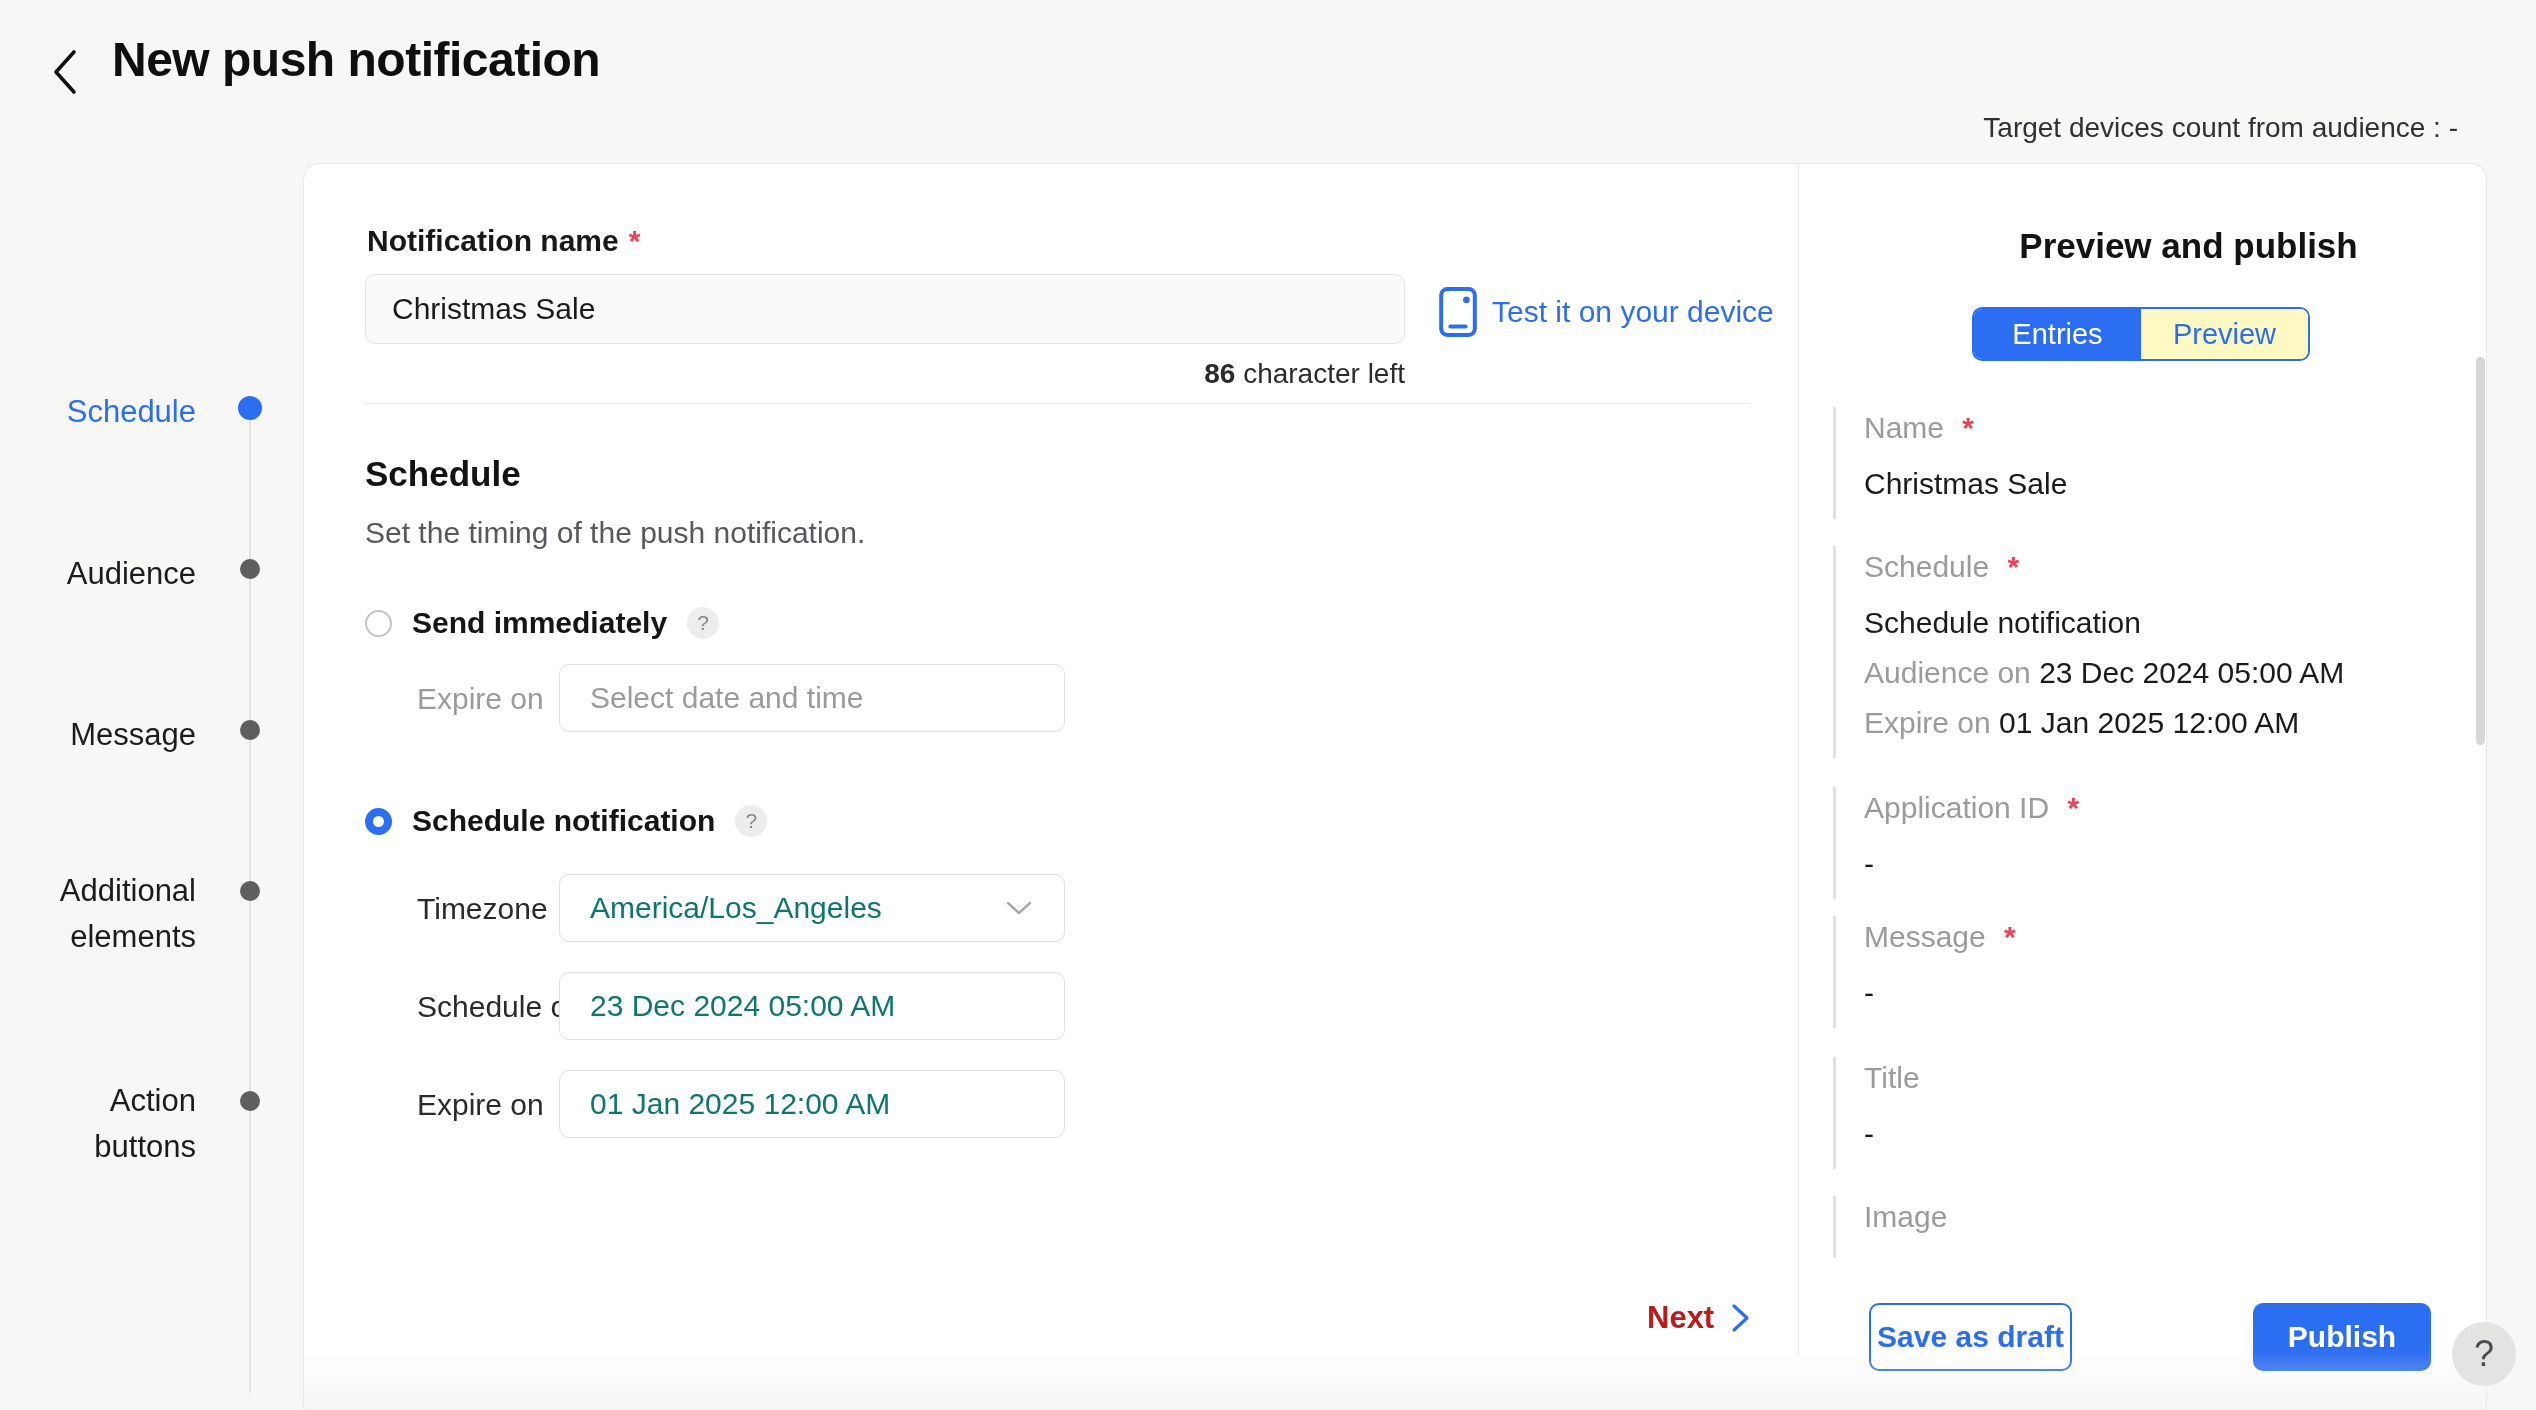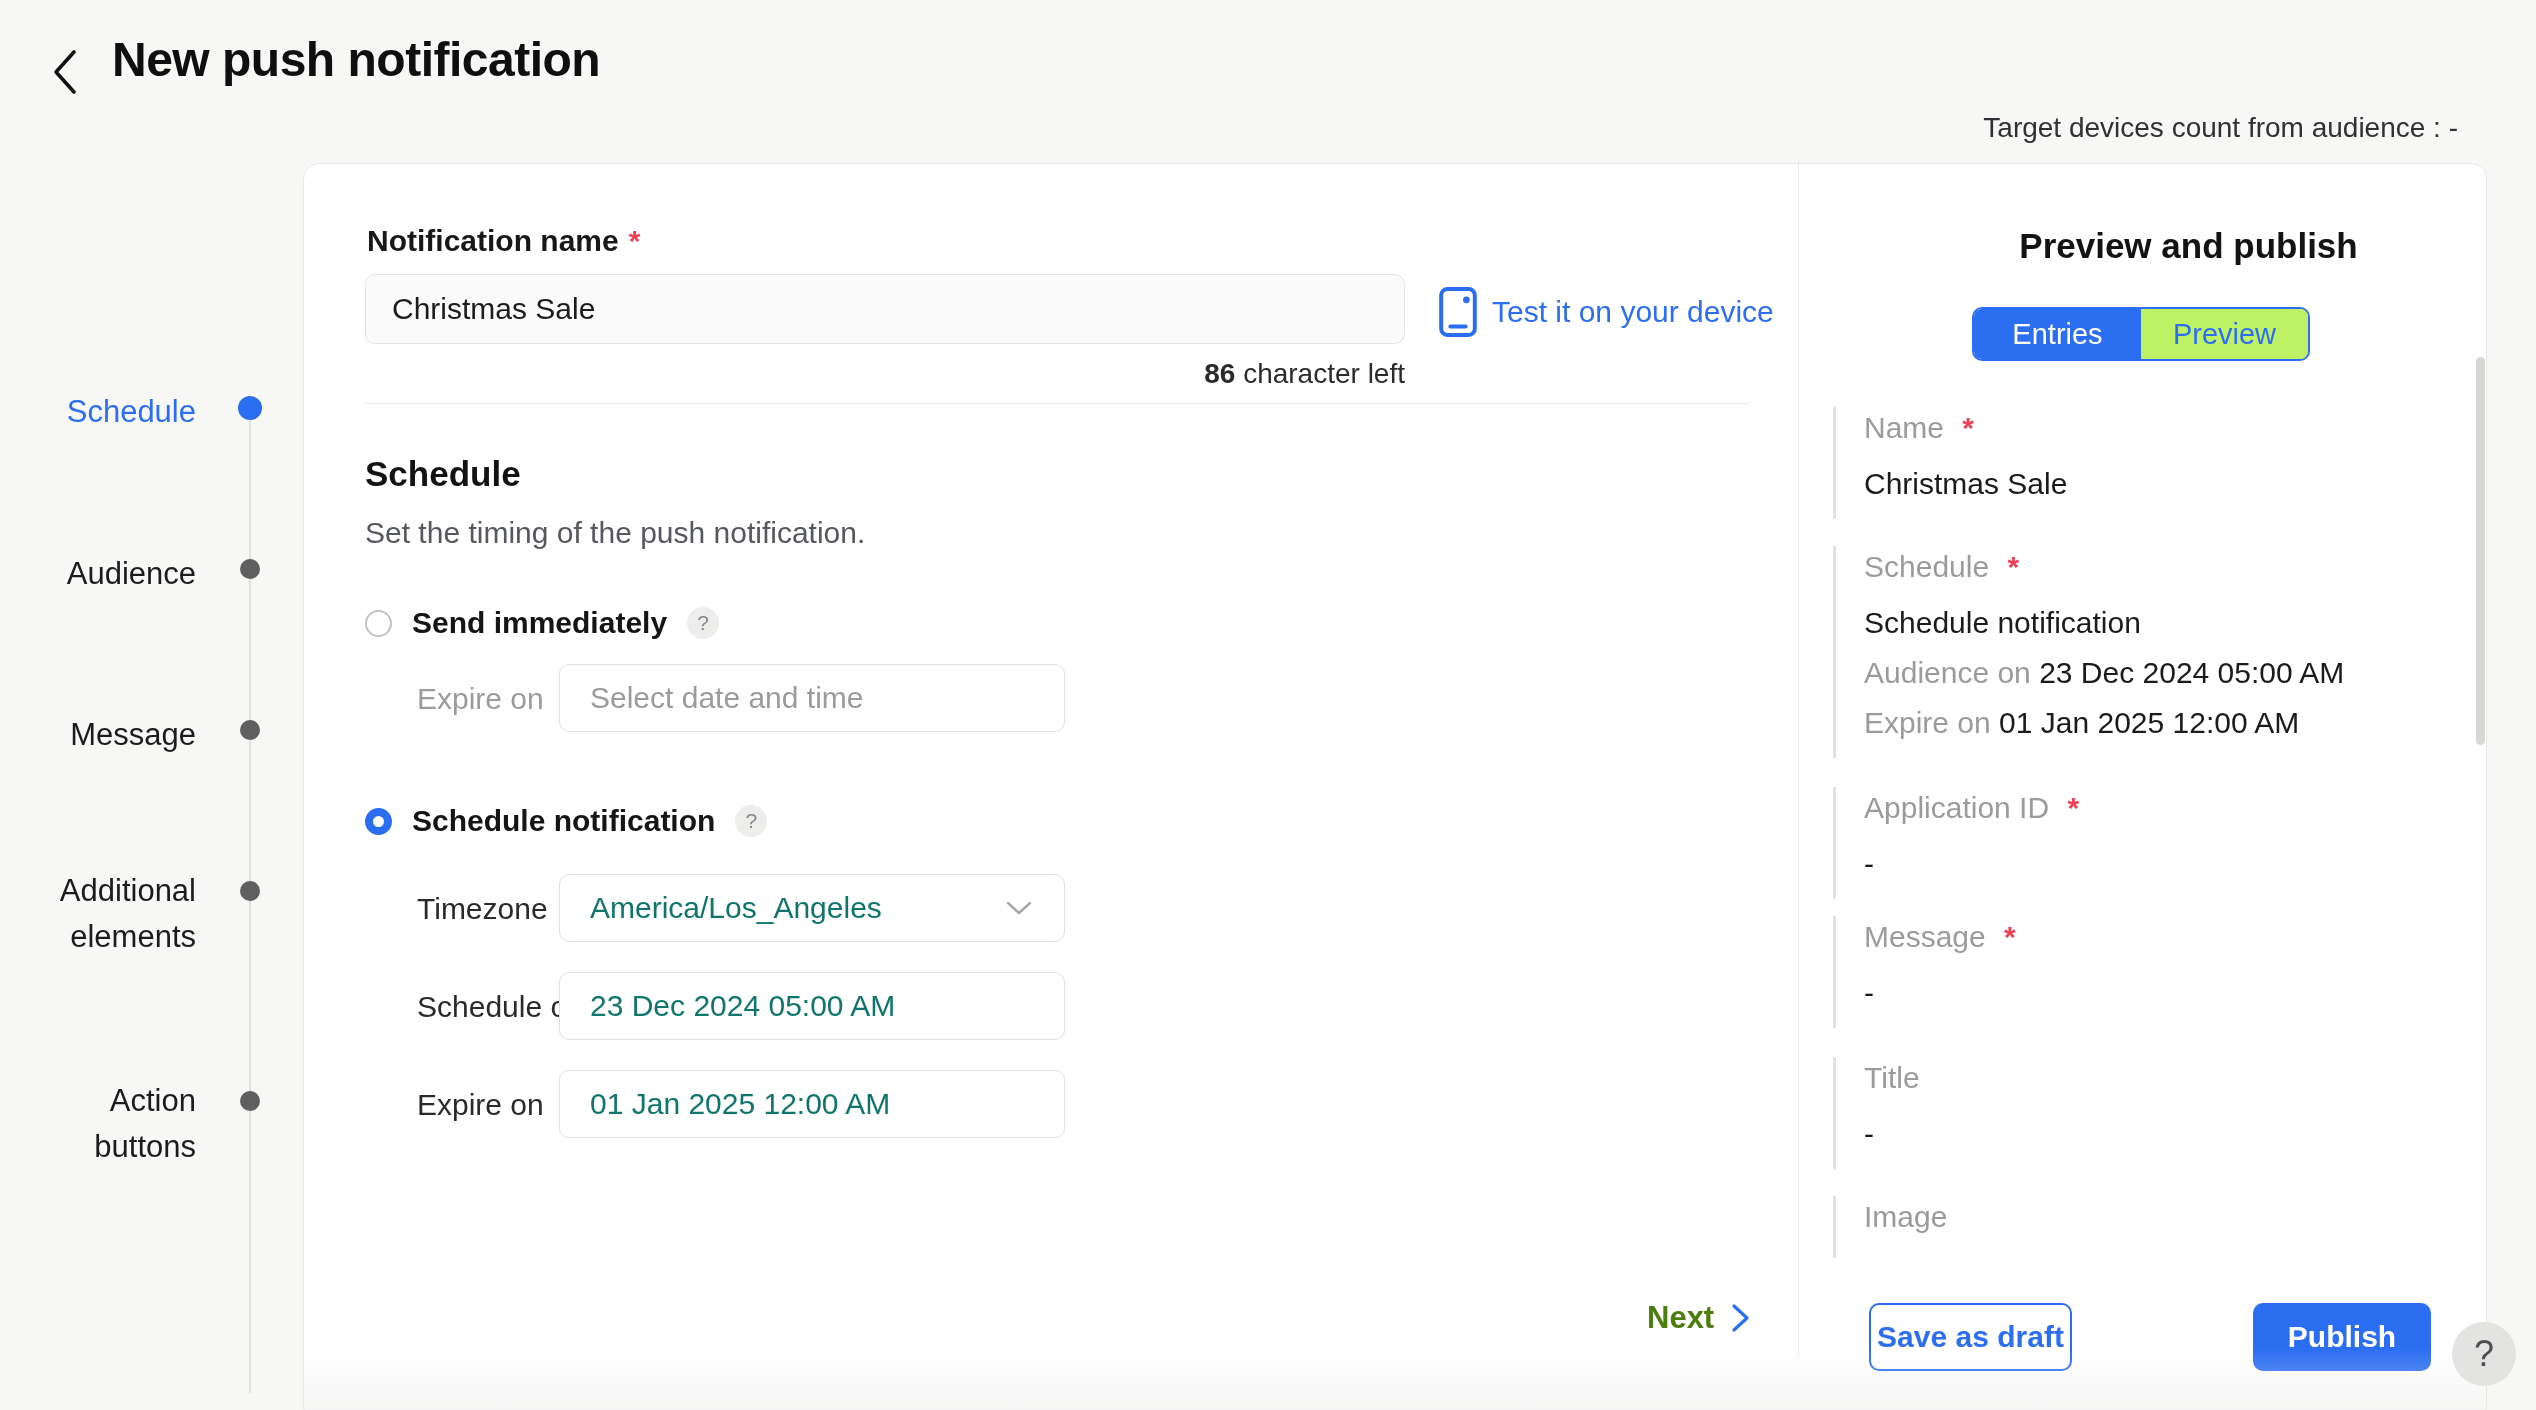--- a/index.html
+++ b/index.html
@@ -68,28 +68,28 @@
   .inline-row-label.muted{ color:#9b9b9b; }
   .box-field{
     position:absolute; height:68px; border:1px solid #e0e0de; border-radius:10px; background:#fff;
     display:flex; align-items:center; padding:0 30px; font-size:30px; cursor:pointer;
   }
   .box-field .placeholder{ color:#9b9b9b; }
   .box-field.blue-value{ color:#0f766e;text-align:right; }
   .box-field .chev{ margin-left:auto; }
 
   .next-btn{ position:absolute; left:1343px; top:1136px; display:flex; align-items:center; gap:14px;
-    color:#4d7c0f; font-size:31px; font-weight:700; cursor:pointer; }
+    color:#b91c1c; font-size:31px; font-weight:700; cursor:pointer; }
 
   
   .right-panel{ position:absolute; left:1494px; top:0; width:780px; height:1192px; border-left:1px solid #e9e9e7; }
   .panel-title{ position:absolute; left:0; width:100%; top:62px; text-align:center; font-size:35px; font-weight:700; color:#131315; }
   .toggle{ position:absolute; left:173px; top:143px; width:338px; height:54px; display:flex;
     border:2px solid #2c6ef2; border-radius:10px; overflow:hidden; background:#fff; }
-  .toggle .seg{ flex:1; display:flex; align-items:center; justify-content:center; font-size:29px; color:#2c6ef2; cursor:pointer; background:#bef264; }
+  .toggle .seg{ flex:1; display:flex; align-items:center; justify-content:center; font-size:29px; color:#2c6ef2; cursor:pointer; background:#fef9c3; }
   .toggle .seg.active{ background:#2c6ef2; color:#fff; }
 
   .pv-field{ position:absolute; left:34px; width:600px; border-left:3px solid #e1e1df; padding:4px 0 10px 28px; }
   .pv-label{ font-size:30px; color:#9b9b9b; }
   .pv-line{ font-size:30px; color:#1b1b1d; line-height:50px; }
   .pv-line .muted{ color:#9b9b9b; }
   .pv-field .pv-label{ margin-bottom:14px; }
 
   .btn{ position:absolute; top:1139px; height:68px; border-radius:10px; font-size:30px; font-weight:600;
     display:flex; align-items:center; justify-content:center; cursor:pointer; }

